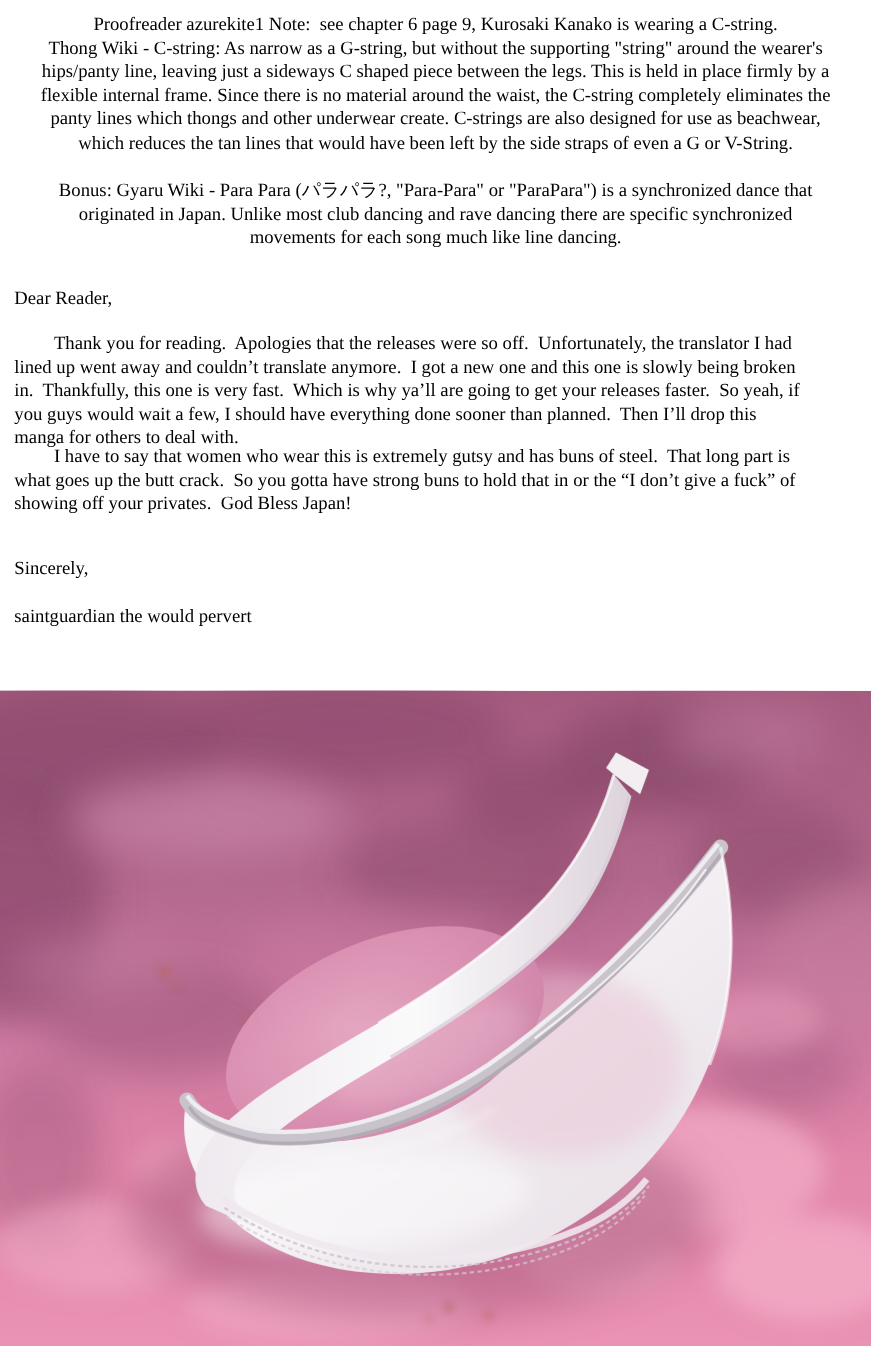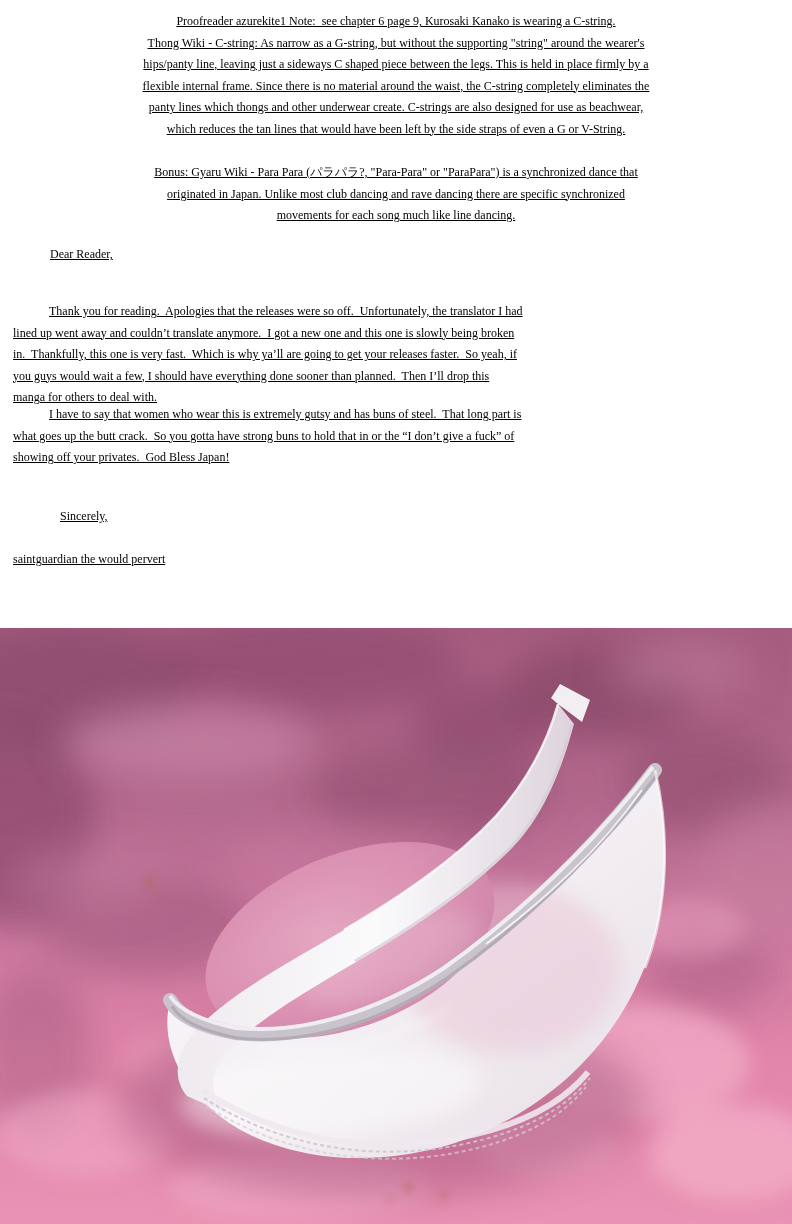--- a/index.html
+++ b/index.html
@@ -7,33 +7,32 @@
     width: 792px; height: 1224px;
     background: #ffffff;
     overflow: hidden;
     position: relative;
     font-family: "Liberation Serif", "DejaVu Serif", serif;
     color: #000000;
   }
   .para {
     position: absolute;
     left: 13px; right: 13px;
-    font-size: 12px;
+    font-size: 17px;
     line-height: 21.5px;
     white-space: pre;
-    text-decoration: underline;
   }
   .centered { text-align: center; }
   .indent { text-indent: 36px; }
   .note-1 { top: 11px; }
   .note-2 { top: 162px; }
-  .salutation { top: 244px; margin-left: 37px; }
+  .salutation { top: 260px; }
   .body-1 { top: 301px; }
   .body-2 { top: 404px; }
-  .closing { top: 506px; margin-left: 47px; }
+  .closing { top: 506px; }
   .signature { top: 549px; }
   .photo {
     position: absolute;
     left: 0; top: 628px;
     width: 792px; height: 596px;
   }
   .photo svg { display: block; }
 </style>
 </head>
 <body>

